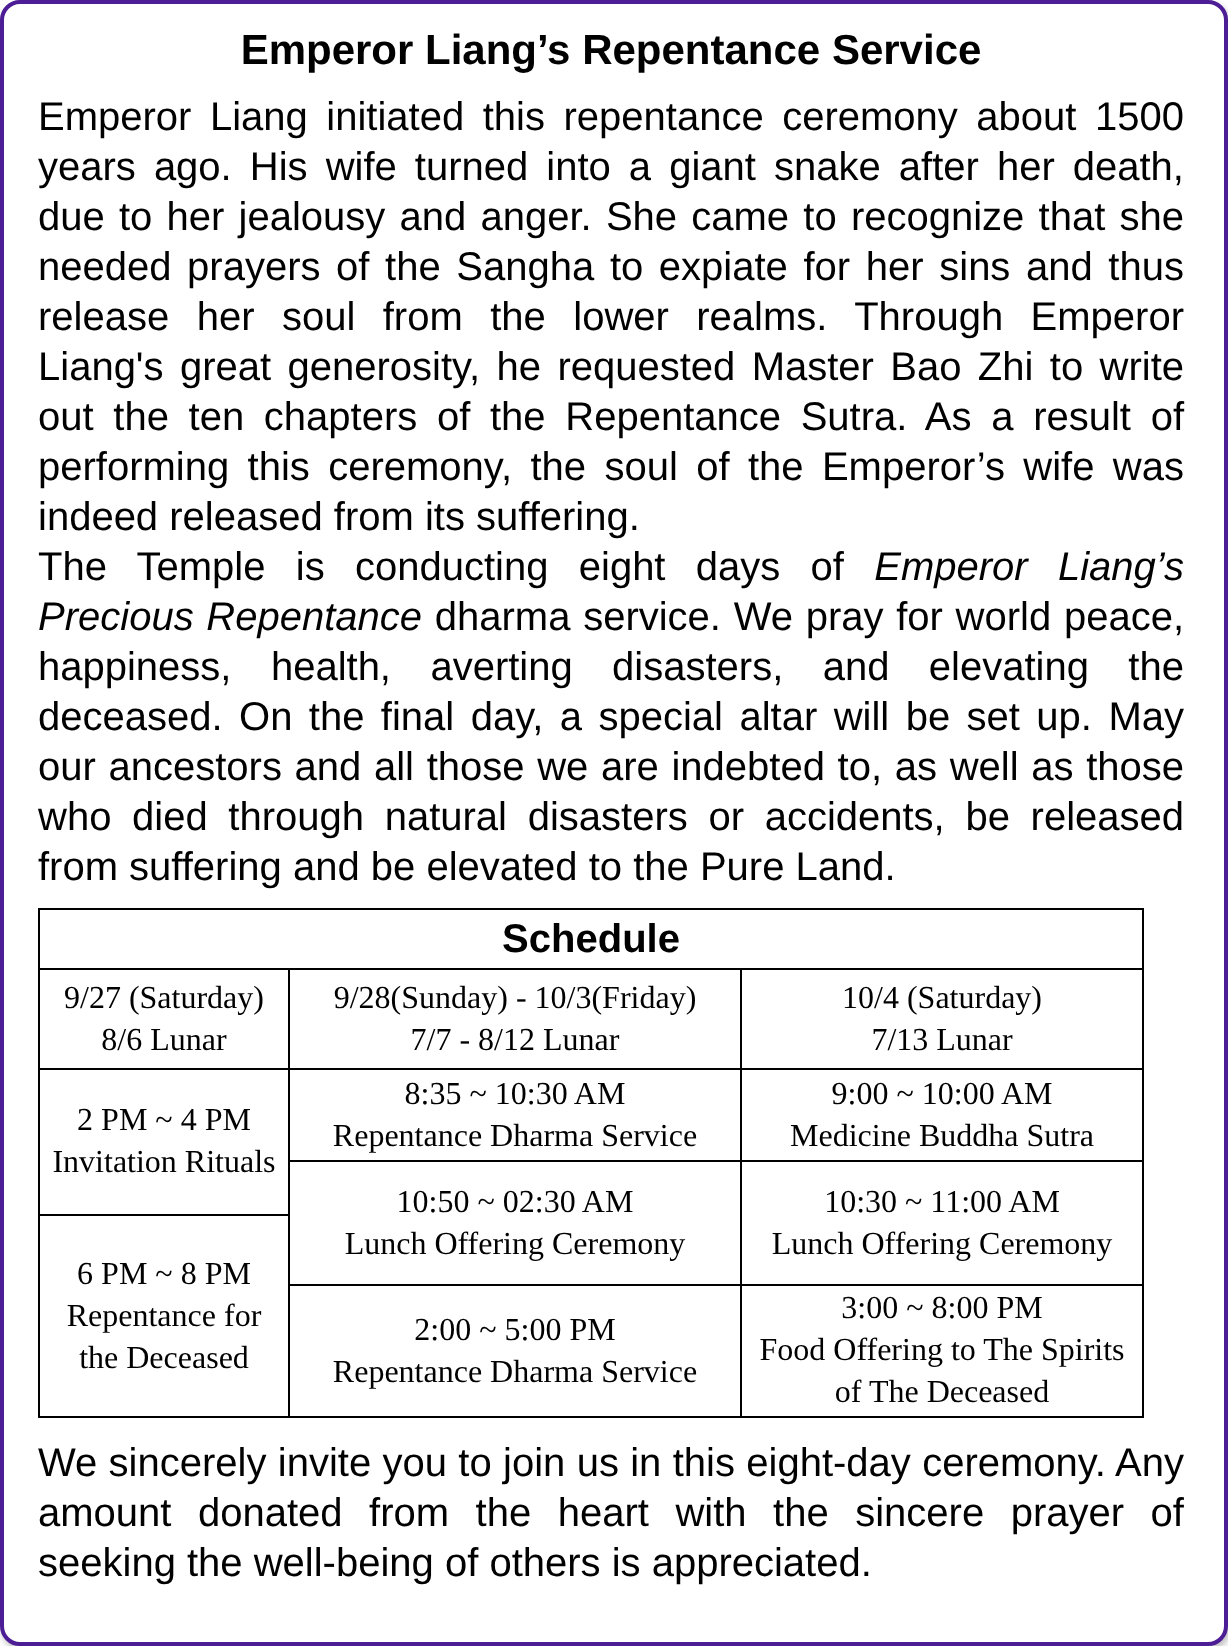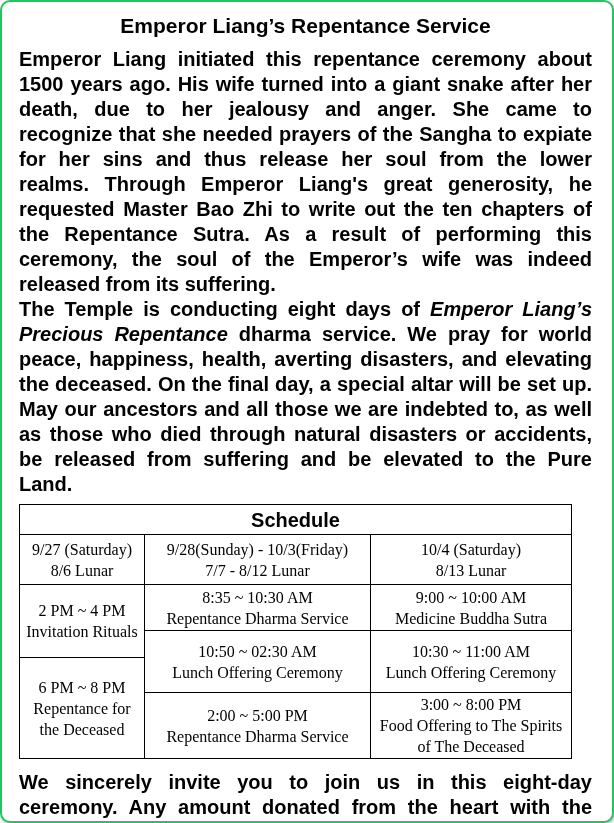--- a/index.html
+++ b/index.html
@@ -2,42 +2,42 @@
 <html><head>
 <meta charset="utf-8">
 <style>
   html, body { margin: 0; padding: 0; background: #ffffff; }
   .page {
     position: relative;
     width: 614px;
     height: 823px;
     box-sizing: border-box;
     background: #ffffff;
-    border: 2px solid #22c55e;
+    border: 2px solid #4c1d95;
     border-radius: 10px;
     box-shadow: 1px 2px 3px rgba(0,0,0,0.25);
     padding: 9px 20px 8px 17px;
     overflow: hidden;
     color: #000000;
     font-family: "Liberation Sans", sans-serif;
     font-weight: bold;
   }
   .title {
     margin: 2px 0 8px 0;
     font-size: 21px;
     line-height: 26px;
     text-align: center;
     font-weight: bold;
   }
   .para {
     margin: 0;
     font-size: 20px;
     line-height: 25px;
     text-align: justify;
-    font-weight: bold;
+    font-weight: normal;
   }
   .para .italic { font-style: italic; }
   table.schedule {
     border-collapse: collapse;
     table-layout: fixed;
     width: 552px;
     margin: 7px 0 11px 0;
     text-align: center;
   }
   .schedule col.col1 { width: 125px; }
@@ -92,21 +92,21 @@
         <th class="date-cell">
           <div>9/27 (Saturday)</div>
           <div>8/6 Lunar</div>
         </th>
         <th class="date-cell">
           <div>9/28(Sunday) - 10/3(Friday)</div>
           <div>7/7 - 8/12 Lunar</div>
         </th>
         <th class="date-cell">
           <div>10/4 (Saturday)</div>
-          <div>8/13 Lunar</div>
+          <div>7/13 Lunar</div>
         </th>
       </tr>
       <tr class="rA">
         <td rowspan="2">
           <div>2 PM ~ 4 PM</div>
           <div>Invitation Rituals</div>
         </td>
         <td>
           <div>8:35 ~ 10:30 AM</div>
           <div>Repentance Dharma Service</div>

